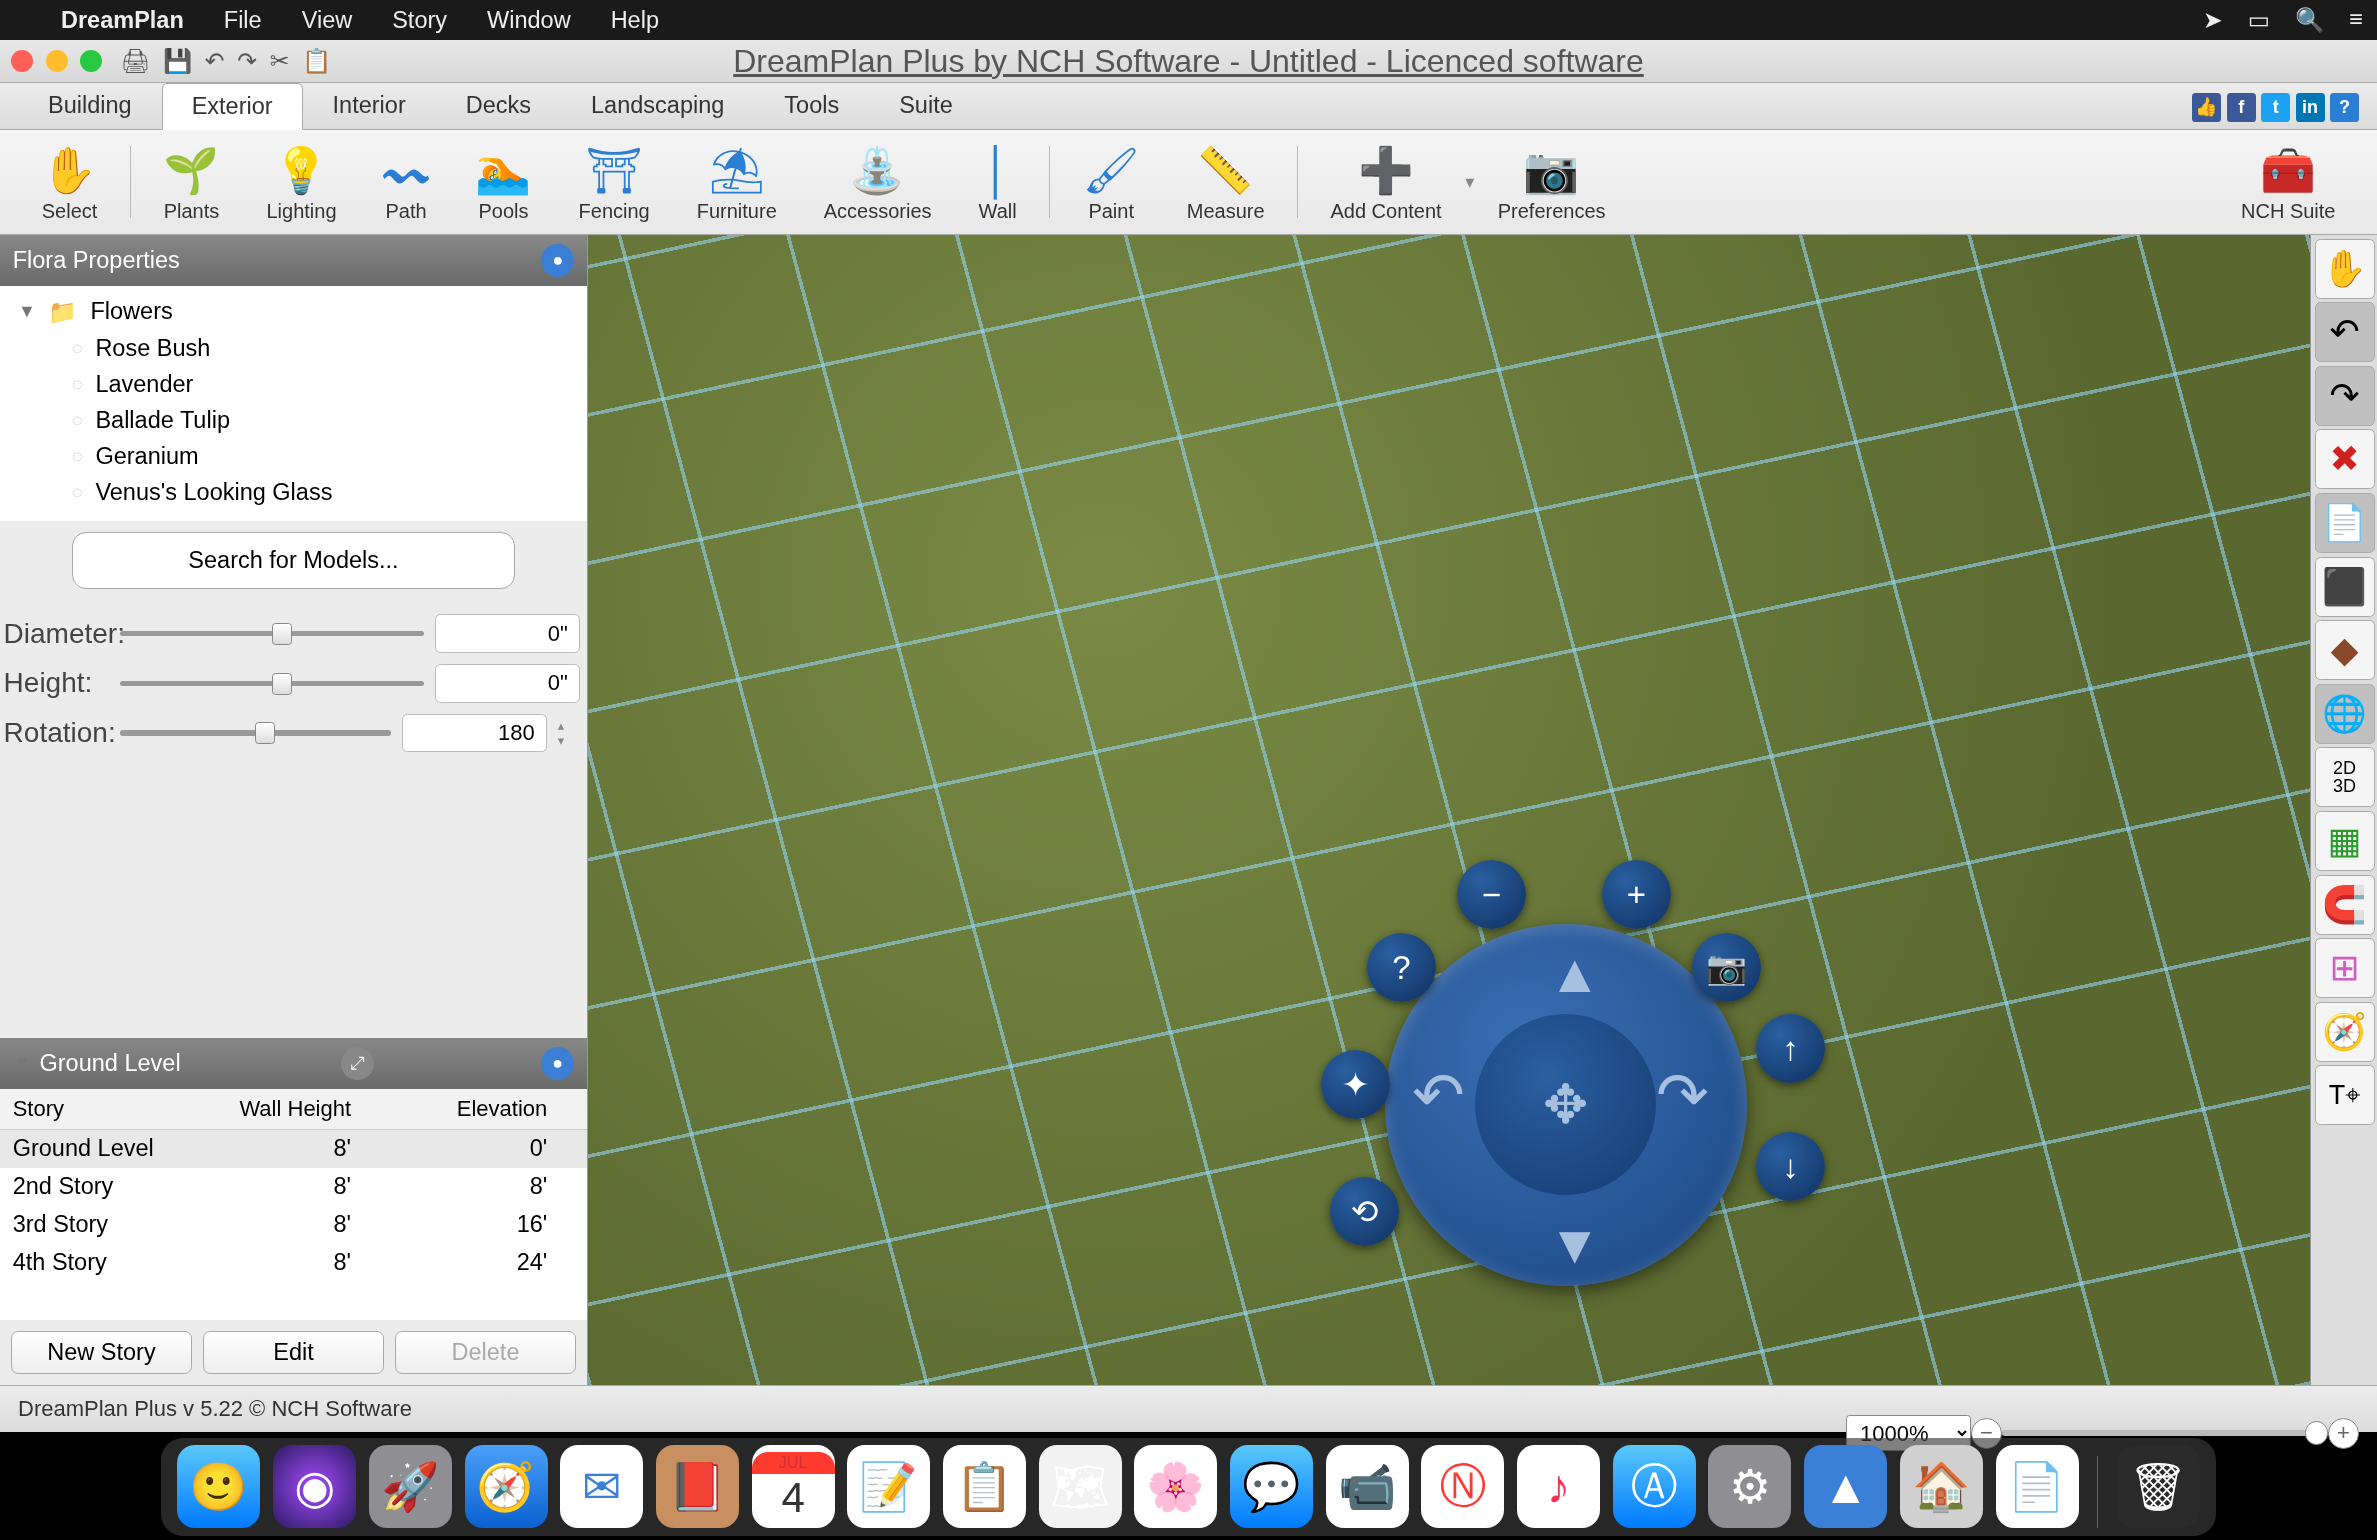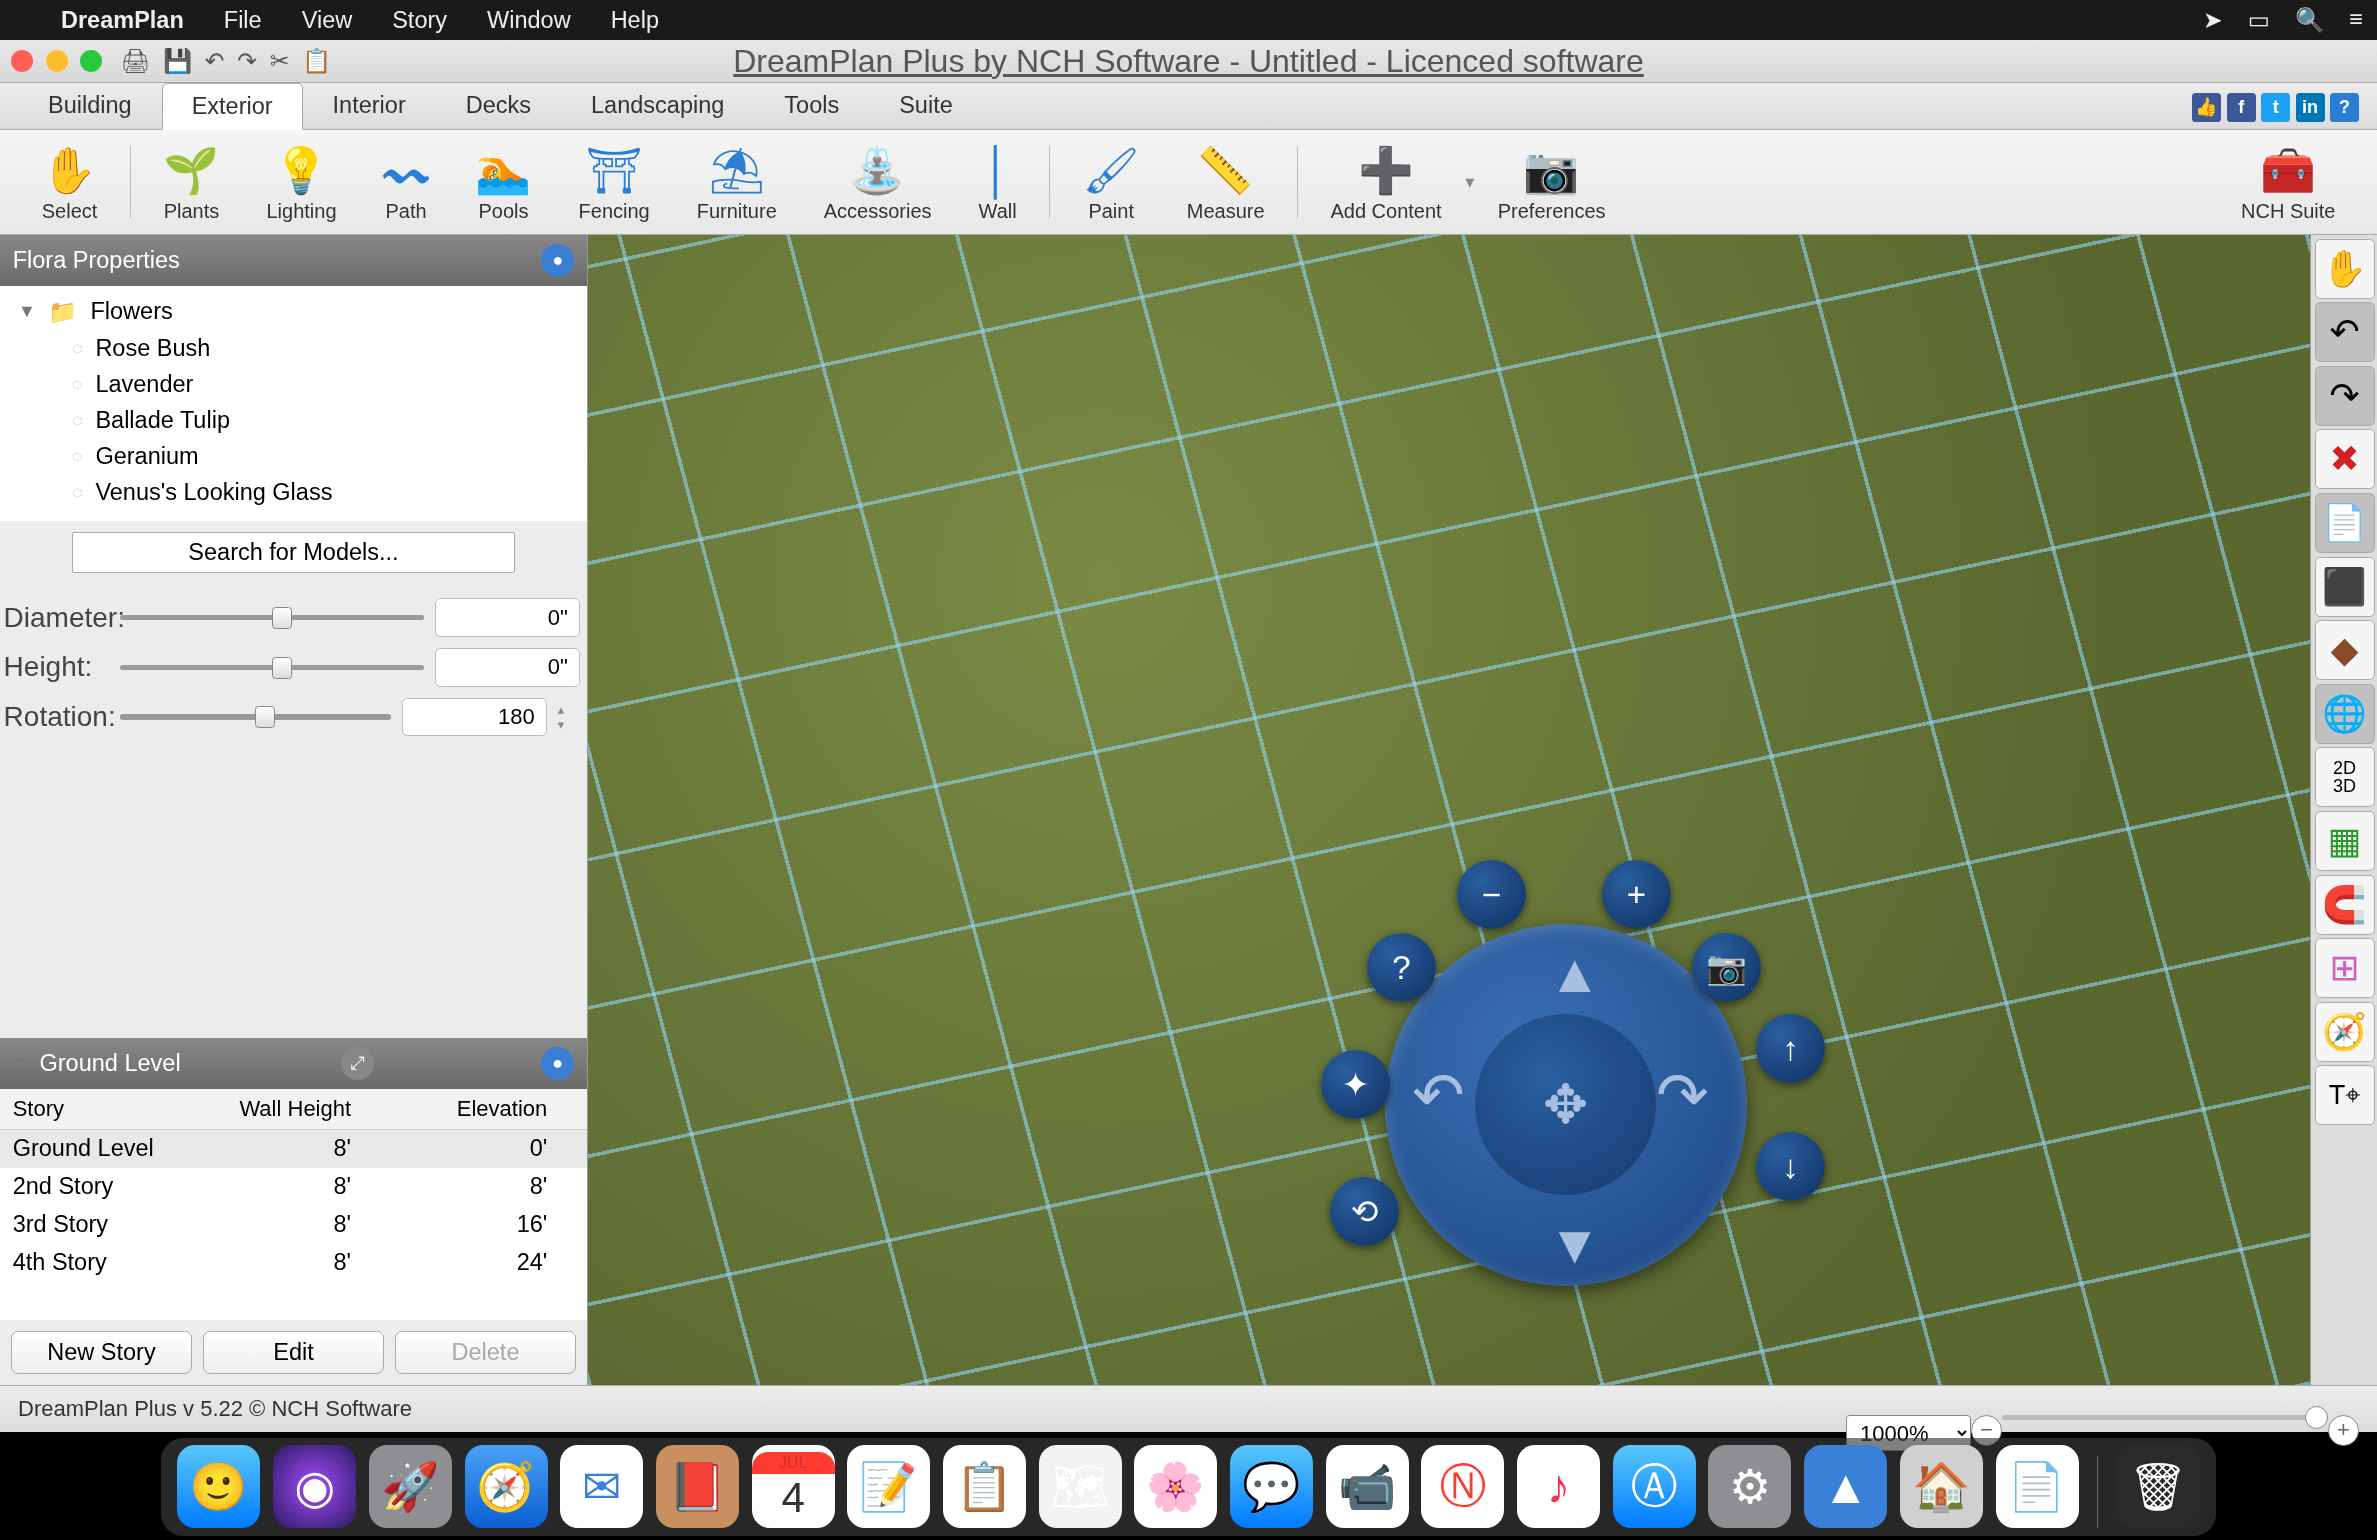--- a/index.html
+++ b/index.html
@@ -45,21 +45,21 @@
 .panel-header .cam { margin-left: auto; width: 33px; height: 33px; border-radius: 50%; background: #3a7fd4; display: flex; align-items: center; justify-content: center; color: #fff; font-size: 18px; }
 
 .tree-panel { background: #fff; height: 235px; overflow-y: auto; padding: 7.2px 0; margin: 0; }
 .tree-item { padding: 4.5px 18px; display: flex; align-items: center; gap: 12.7px; font-size: 23.5px; }
 .tree-item.folder { font-weight: 400; }
 .disclosure { color: #777; font-size: 18px; }
 .folder-icon { color: #e8b040; }
 .leaf-icon { color: #aaa; font-size: 18px; }
 .leaf { padding-left: 72px; }
 
-.search-models { margin: 11px 72px; background: #fff; border: 0.9px solid #aaa; border-radius: 2px; padding: 6px; text-align: center; font-size: 23.5px; }
+.search-models { margin: 11px 72px; background: #fff; border: 0.9px solid #aaa; border-radius: 14px; padding: 14px; text-align: center; font-size: 23.5px; }
 
 .props { padding: 9px 7.2px 9px 0; }
 .prop-row { display: flex; align-items: center; gap: 11px; padding: 5.4px 0; }
 .prop-row label { width: 109px; font-size: 28px; color: #444; text-align: left; padding-left: 3.6px; }
 .slider { flex: 1; height: 5.4px; background: #999; border-radius: 2.7px; position: relative; }
 .slider .thumb { position: absolute; top: -8.1px; left: 50%; width: 20px; height: 22px; background: linear-gradient(#fff,#ddd); border: 0.9px solid #888; border-radius: 3.6px; }
 .prop-row input { width: 145px; background: #fff; border: 0.9px solid #bbb; border-radius: 5.4px; padding: 5.4px 11px; text-align: right; font-size: 22px; }
 .spin { width: 22px; display: flex; flex-direction: column; font-size: 12.7px; color: #888; }
 
 .filler { flex: 1; }
@@ -96,21 +96,21 @@
 .nav-small { position: absolute; width: 69px; height: 69px; border-radius: 50%; background: radial-gradient(circle at 35% 30%, #2a5fa0, #0f3060); color: #fff; display: flex; align-items: center; justify-content: center; font-size: 33px; box-shadow: 0 2.7px 9px rgba(0,0,0,.5); }
 
 
 .right-tools { width: 67px; background: #ddd; display: flex; flex-direction: column; gap: 3.6px; padding: 3.6px; border-left: 0.9px solid #999; }
 .rt-btn { width: 60px; height: 60px; background: #f5f5f5; border: 0.9px solid #aaa; border-radius: 5.4px; display: flex; align-items: center; justify-content: center; font-size: 36px; }
 .rt-btn.red { color: #d02020; }
 .rt-btn.grey { background: #c0c0c0; }
 
 
 .statusbar { height: 47px; background: linear-gradient(#ececec,#dcdcdc); display: flex; align-items: center; padding: 0 18px; border-top: 0.9px solid #aaa; font-size: 22px; color: #333; }
-.zoom-ctl { margin-left: auto; display: flex; gap: 0; margin-top: 48px; }
+.zoom-ctl { margin-left: auto; display: flex; align-items: center; gap: 0; margin-top: 48px; }
 .zoom-ctl select { font-size: 22px; padding: 3.6px 25px 3.6px 9px; border: 0.9px solid #888; border-radius: 3.6px; background: #fff; }
 .zoom-btn { width: 31px; height: 31px; border-radius: 50%; border: 1.8px solid #888; background: #fff; display: flex; align-items: center; justify-content: center; font-size: 22px; color: #666; }
 .zoom-slider { width: 326px; height: 5.4px; background: #bbb; border-radius: 2.7px; position: relative; }
 .zoom-slider .thumb { position: absolute; right: 0; top: -9px; width: 23.5px; height: 23.5px; background: #fff; border: 0.9px solid #888; border-radius: 50%; }
 
 
 .dock-wrap { height: 109px; display: flex; align-items: flex-end; justify-content: center; padding-bottom: 5.4px; }
 .dock { background: rgba(60,60,60,.65); border-radius: 22px; padding: 7.2px 16.3px; display: flex; gap: 12.7px; align-items: flex-end; }
 .dock-item { width: 83px; height: 83px; border-radius: 18px; display: flex; align-items: center; justify-content: center; font-size: 47px; color: #fff; }
 </style>

